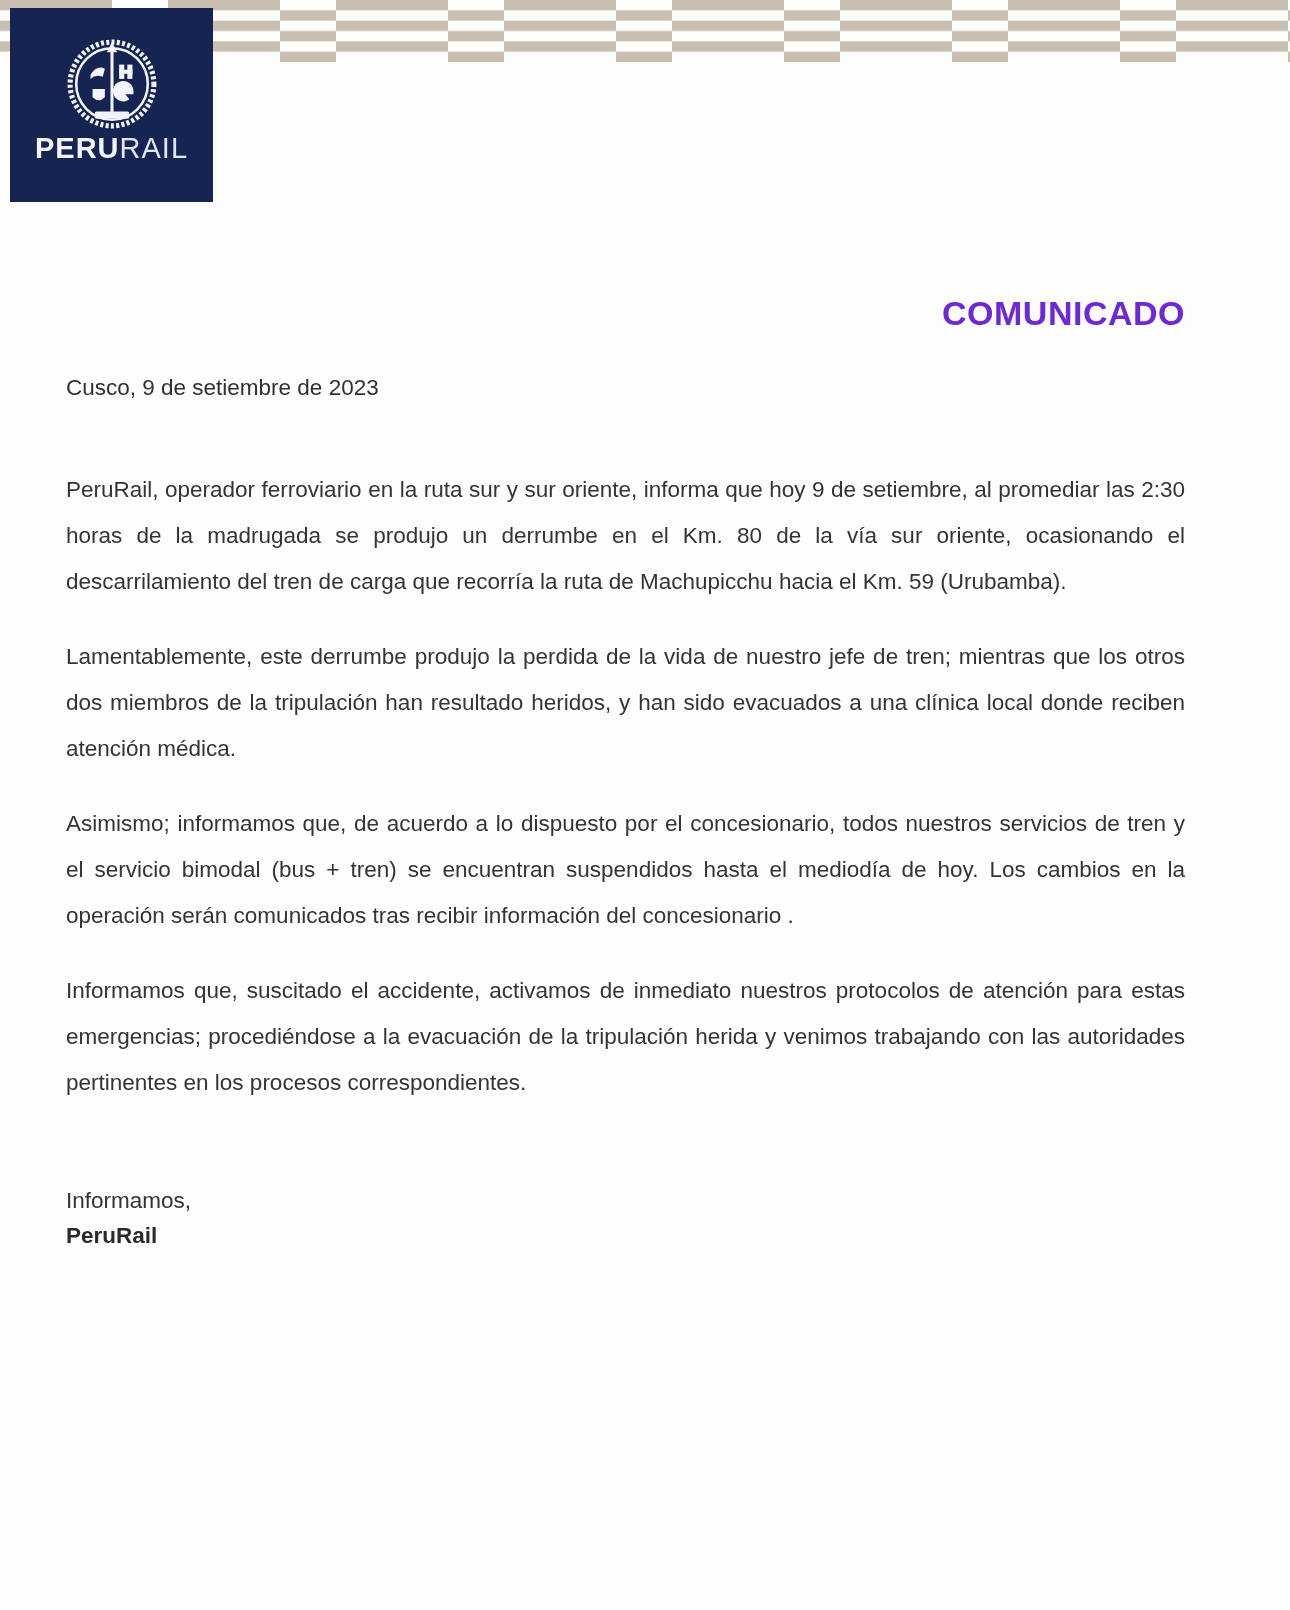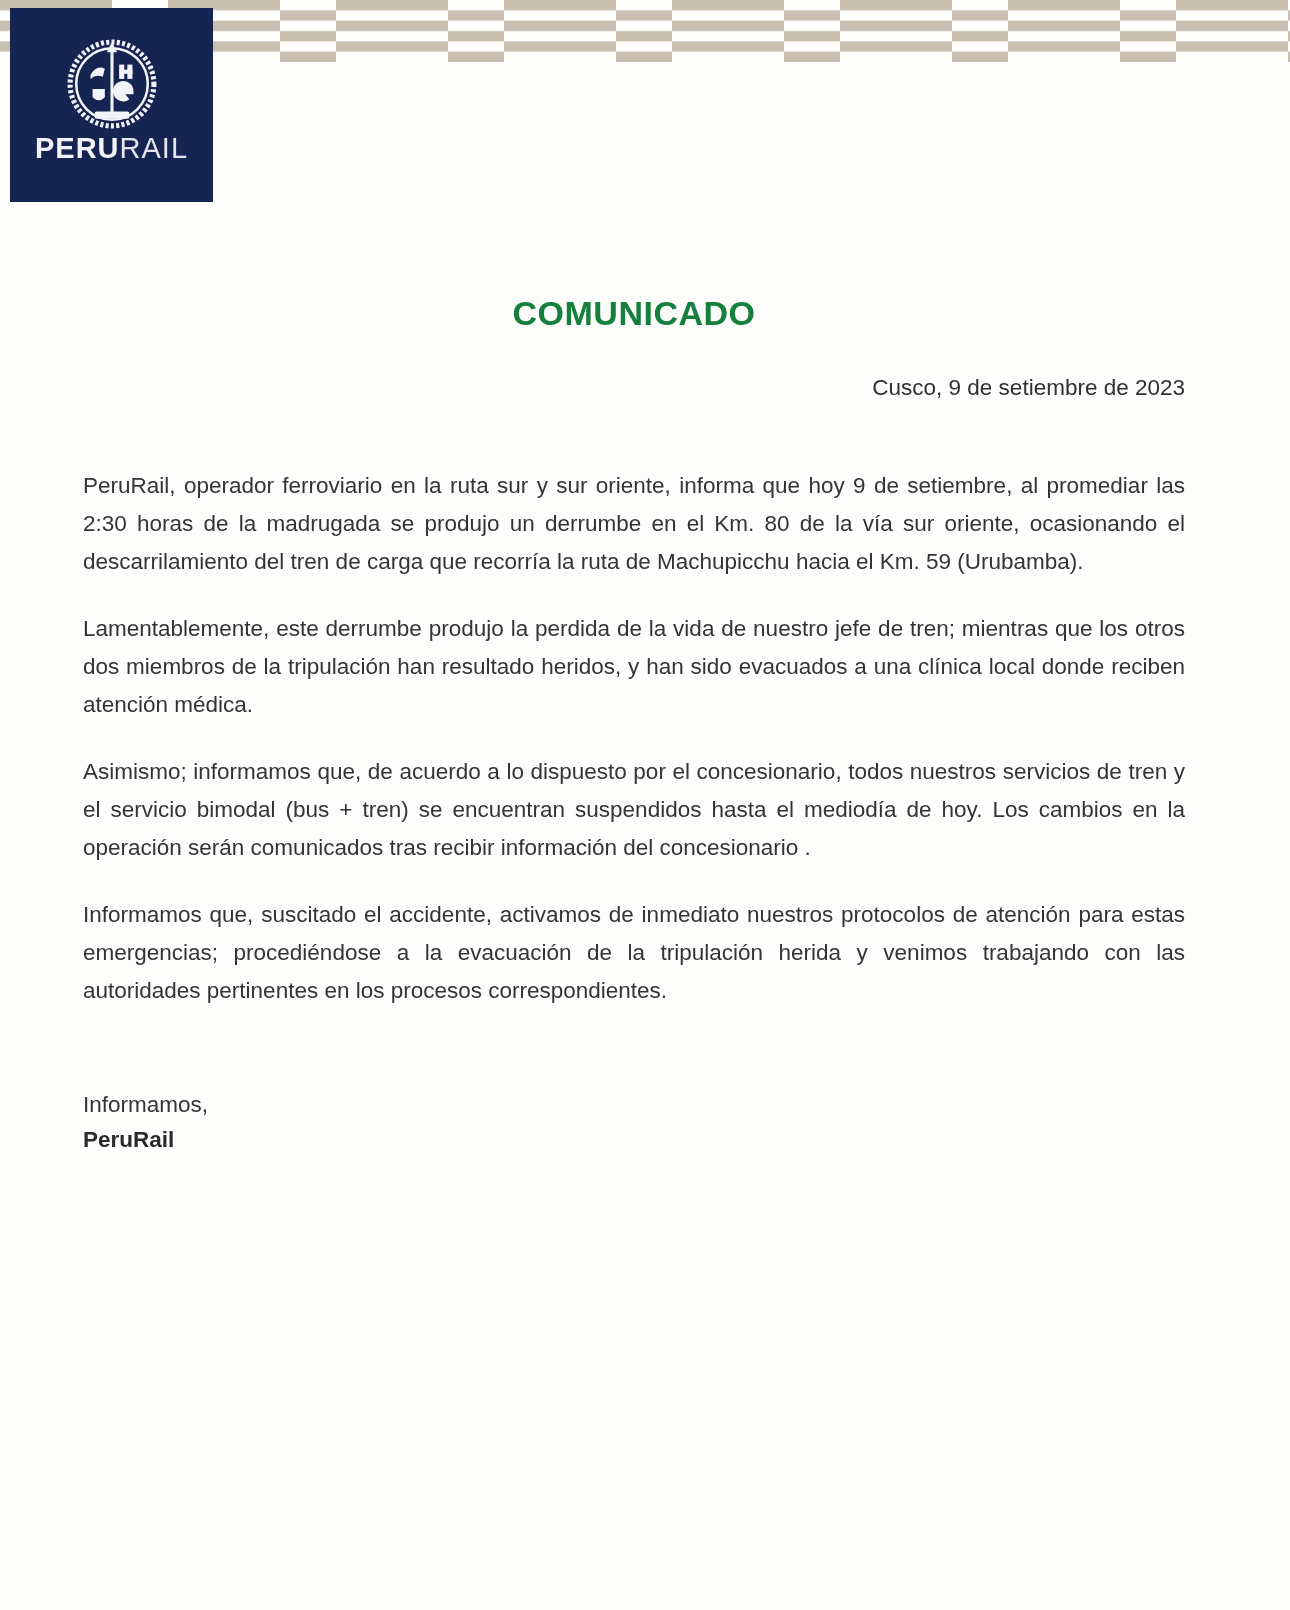--- a/index.html
+++ b/index.html
@@ -11,21 +11,20 @@
   html,body{background:#ffffff;}
   .page{
     position:relative;
     width:1290px;
     height:1610px;
     margin:0 auto;
     background:#fdfdfc;
     overflow:hidden;
     font-family:"Liberation Sans", sans-serif;
     color:var(--text);
-    padding-left:17px;
   }
   
   .checker-band{
     position:absolute;
     top:0;left:0;
     width:1290px;height:62px;
   }
   
   .logo-box{
     position:absolute;
@@ -51,36 +50,35 @@
   .logo-text .lt-bold{font-weight:700;}
   .logo-text .lt-light{font-weight:400;opacity:.93;}
   
   .content{
     position:relative;
     padding:293px 105px 0 66px;
   }
   .doc-title{
     font-size:34px;
     font-weight:700;
-    color:#15803d;
-    text-align:center;
+    color:#6d28d9;
+    text-align:right;
     letter-spacing:.5px;
     line-height:40px;
   }
   .dateline{
     margin-top:38px;
-    text-align:right;
     font-size:22.5px;
     line-height:34px;
     color:#303030;
   }
   .body-text p{
     margin:0 0 29px 0;
     font-size:22.5px;
-    line-height:38px;
+    line-height:46px;
     text-align:justify;
     text-justify:inter-word;
     color:var(--text);
   }
   .body-text{margin-top:62px;}
   .closing{
     margin-top:78px;
     font-size:22.5px;
     line-height:34.5px;
   }

